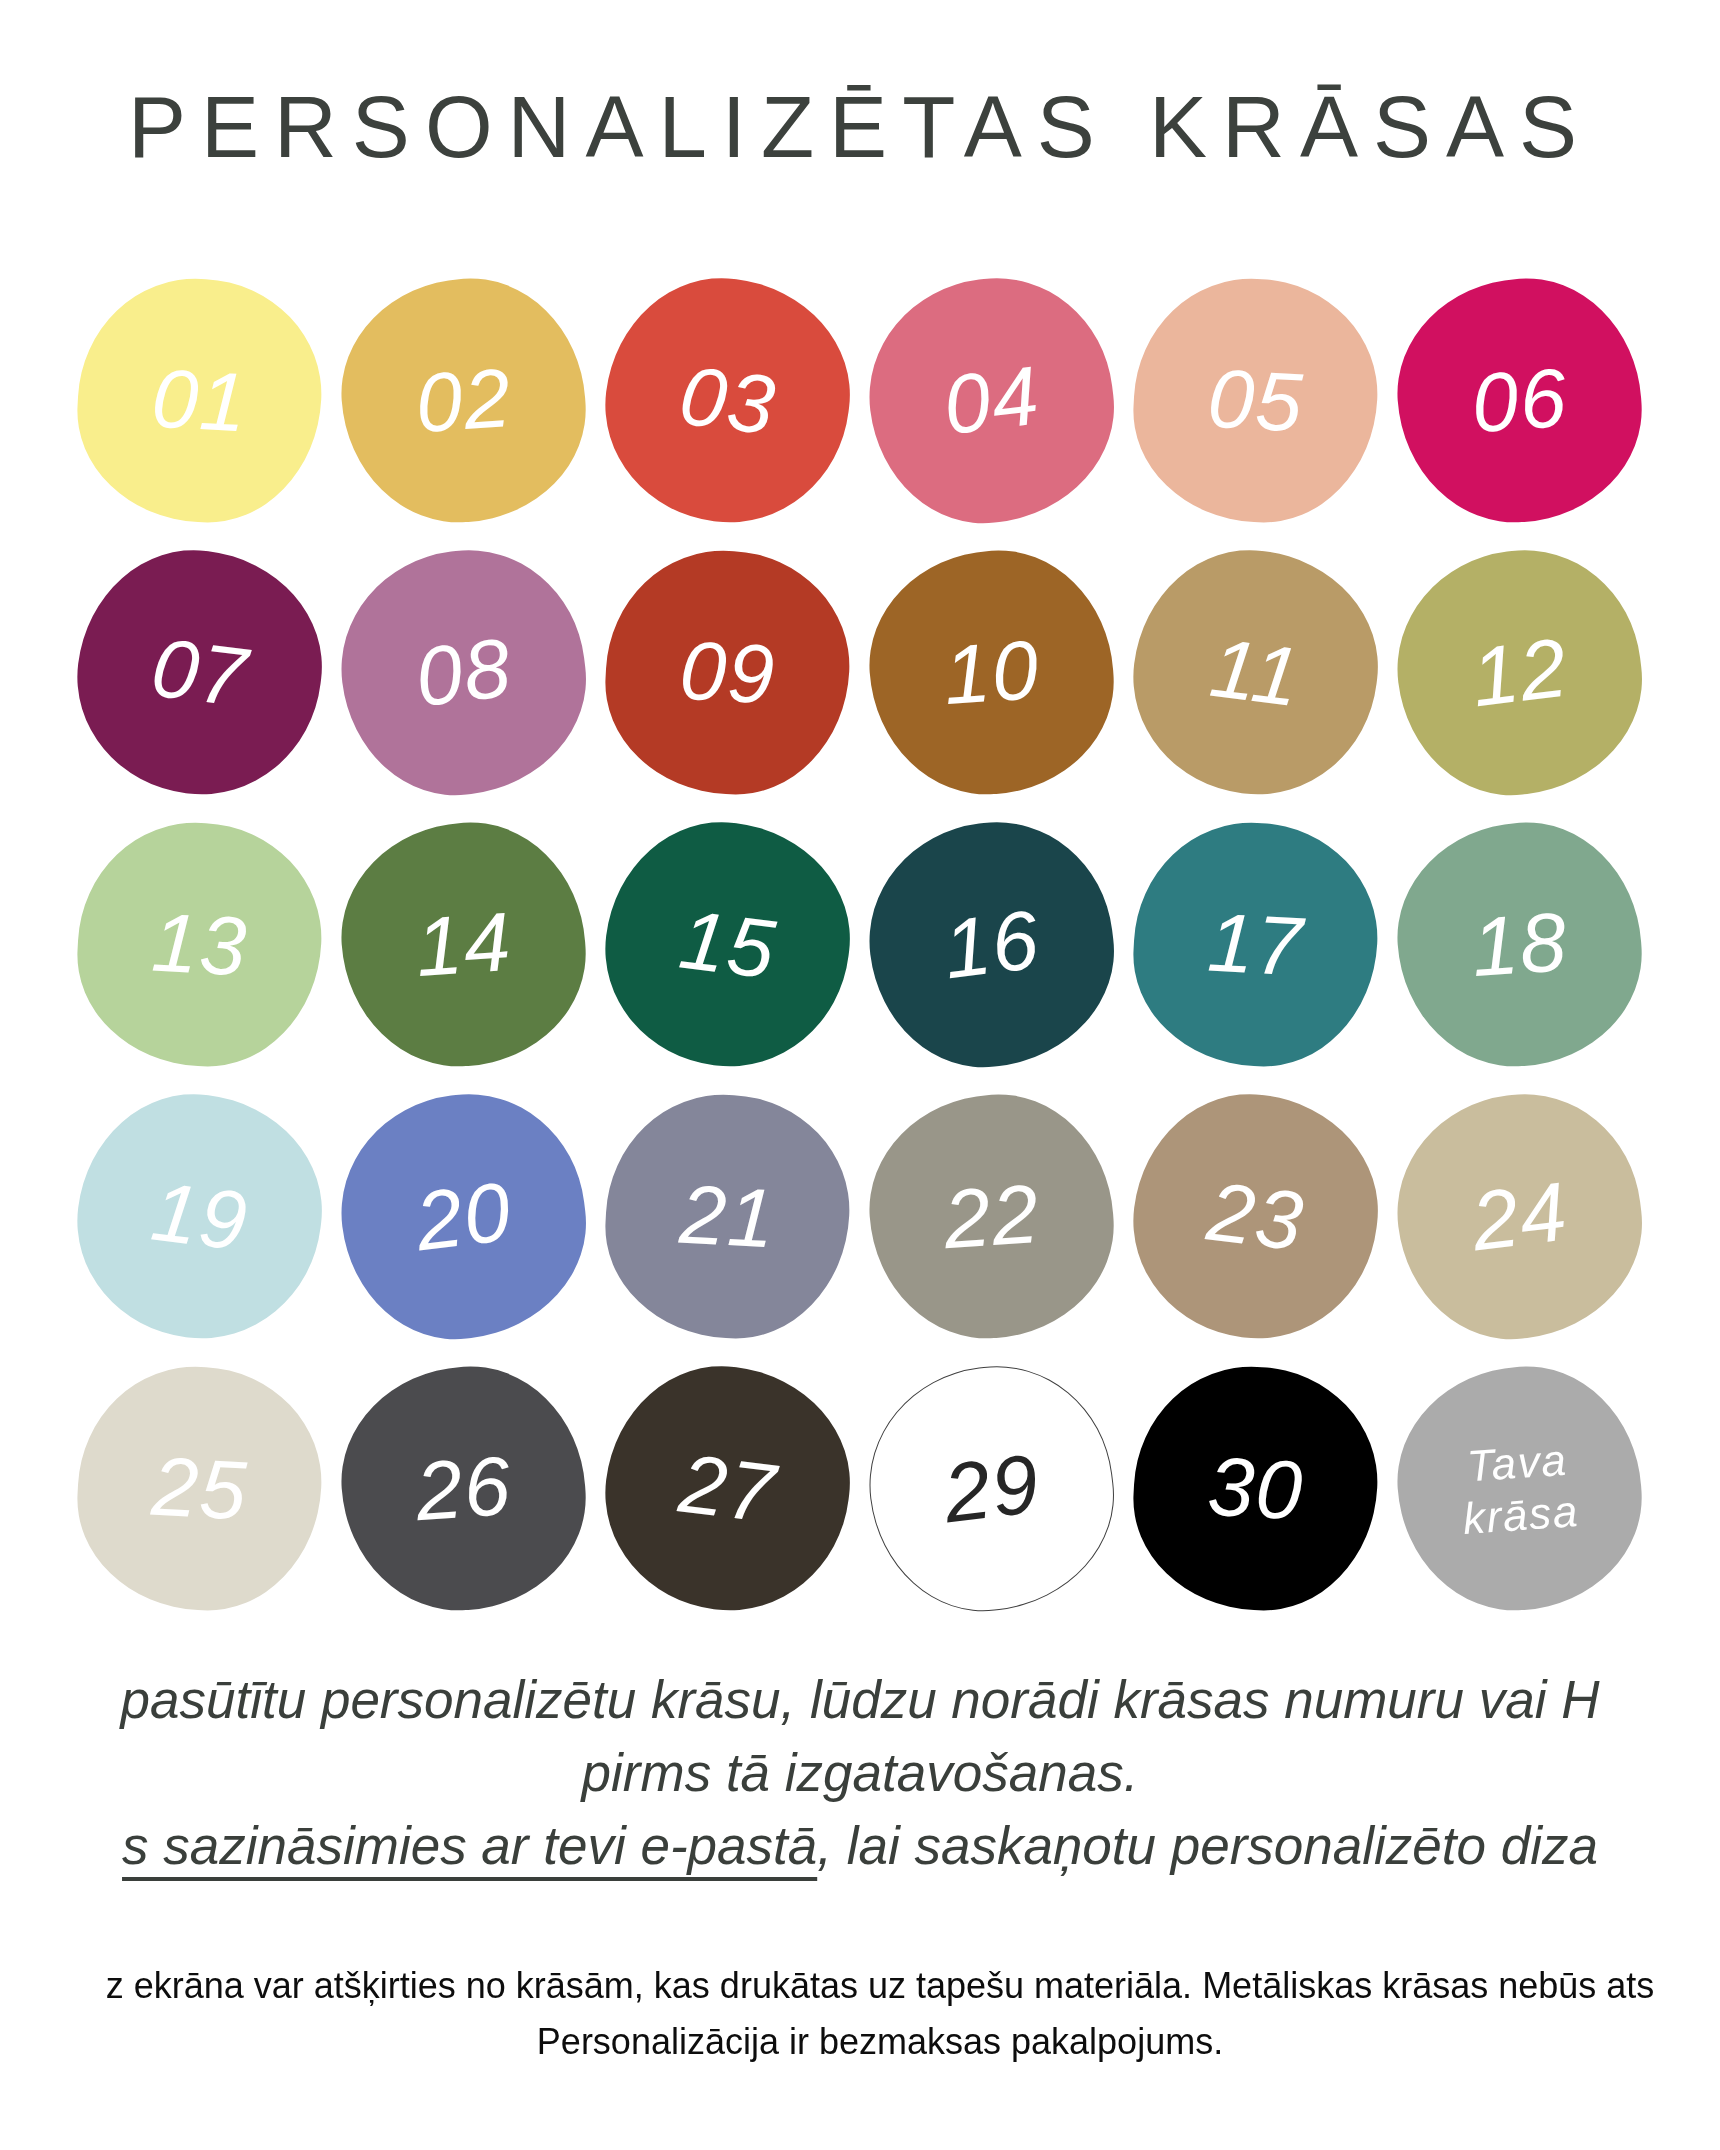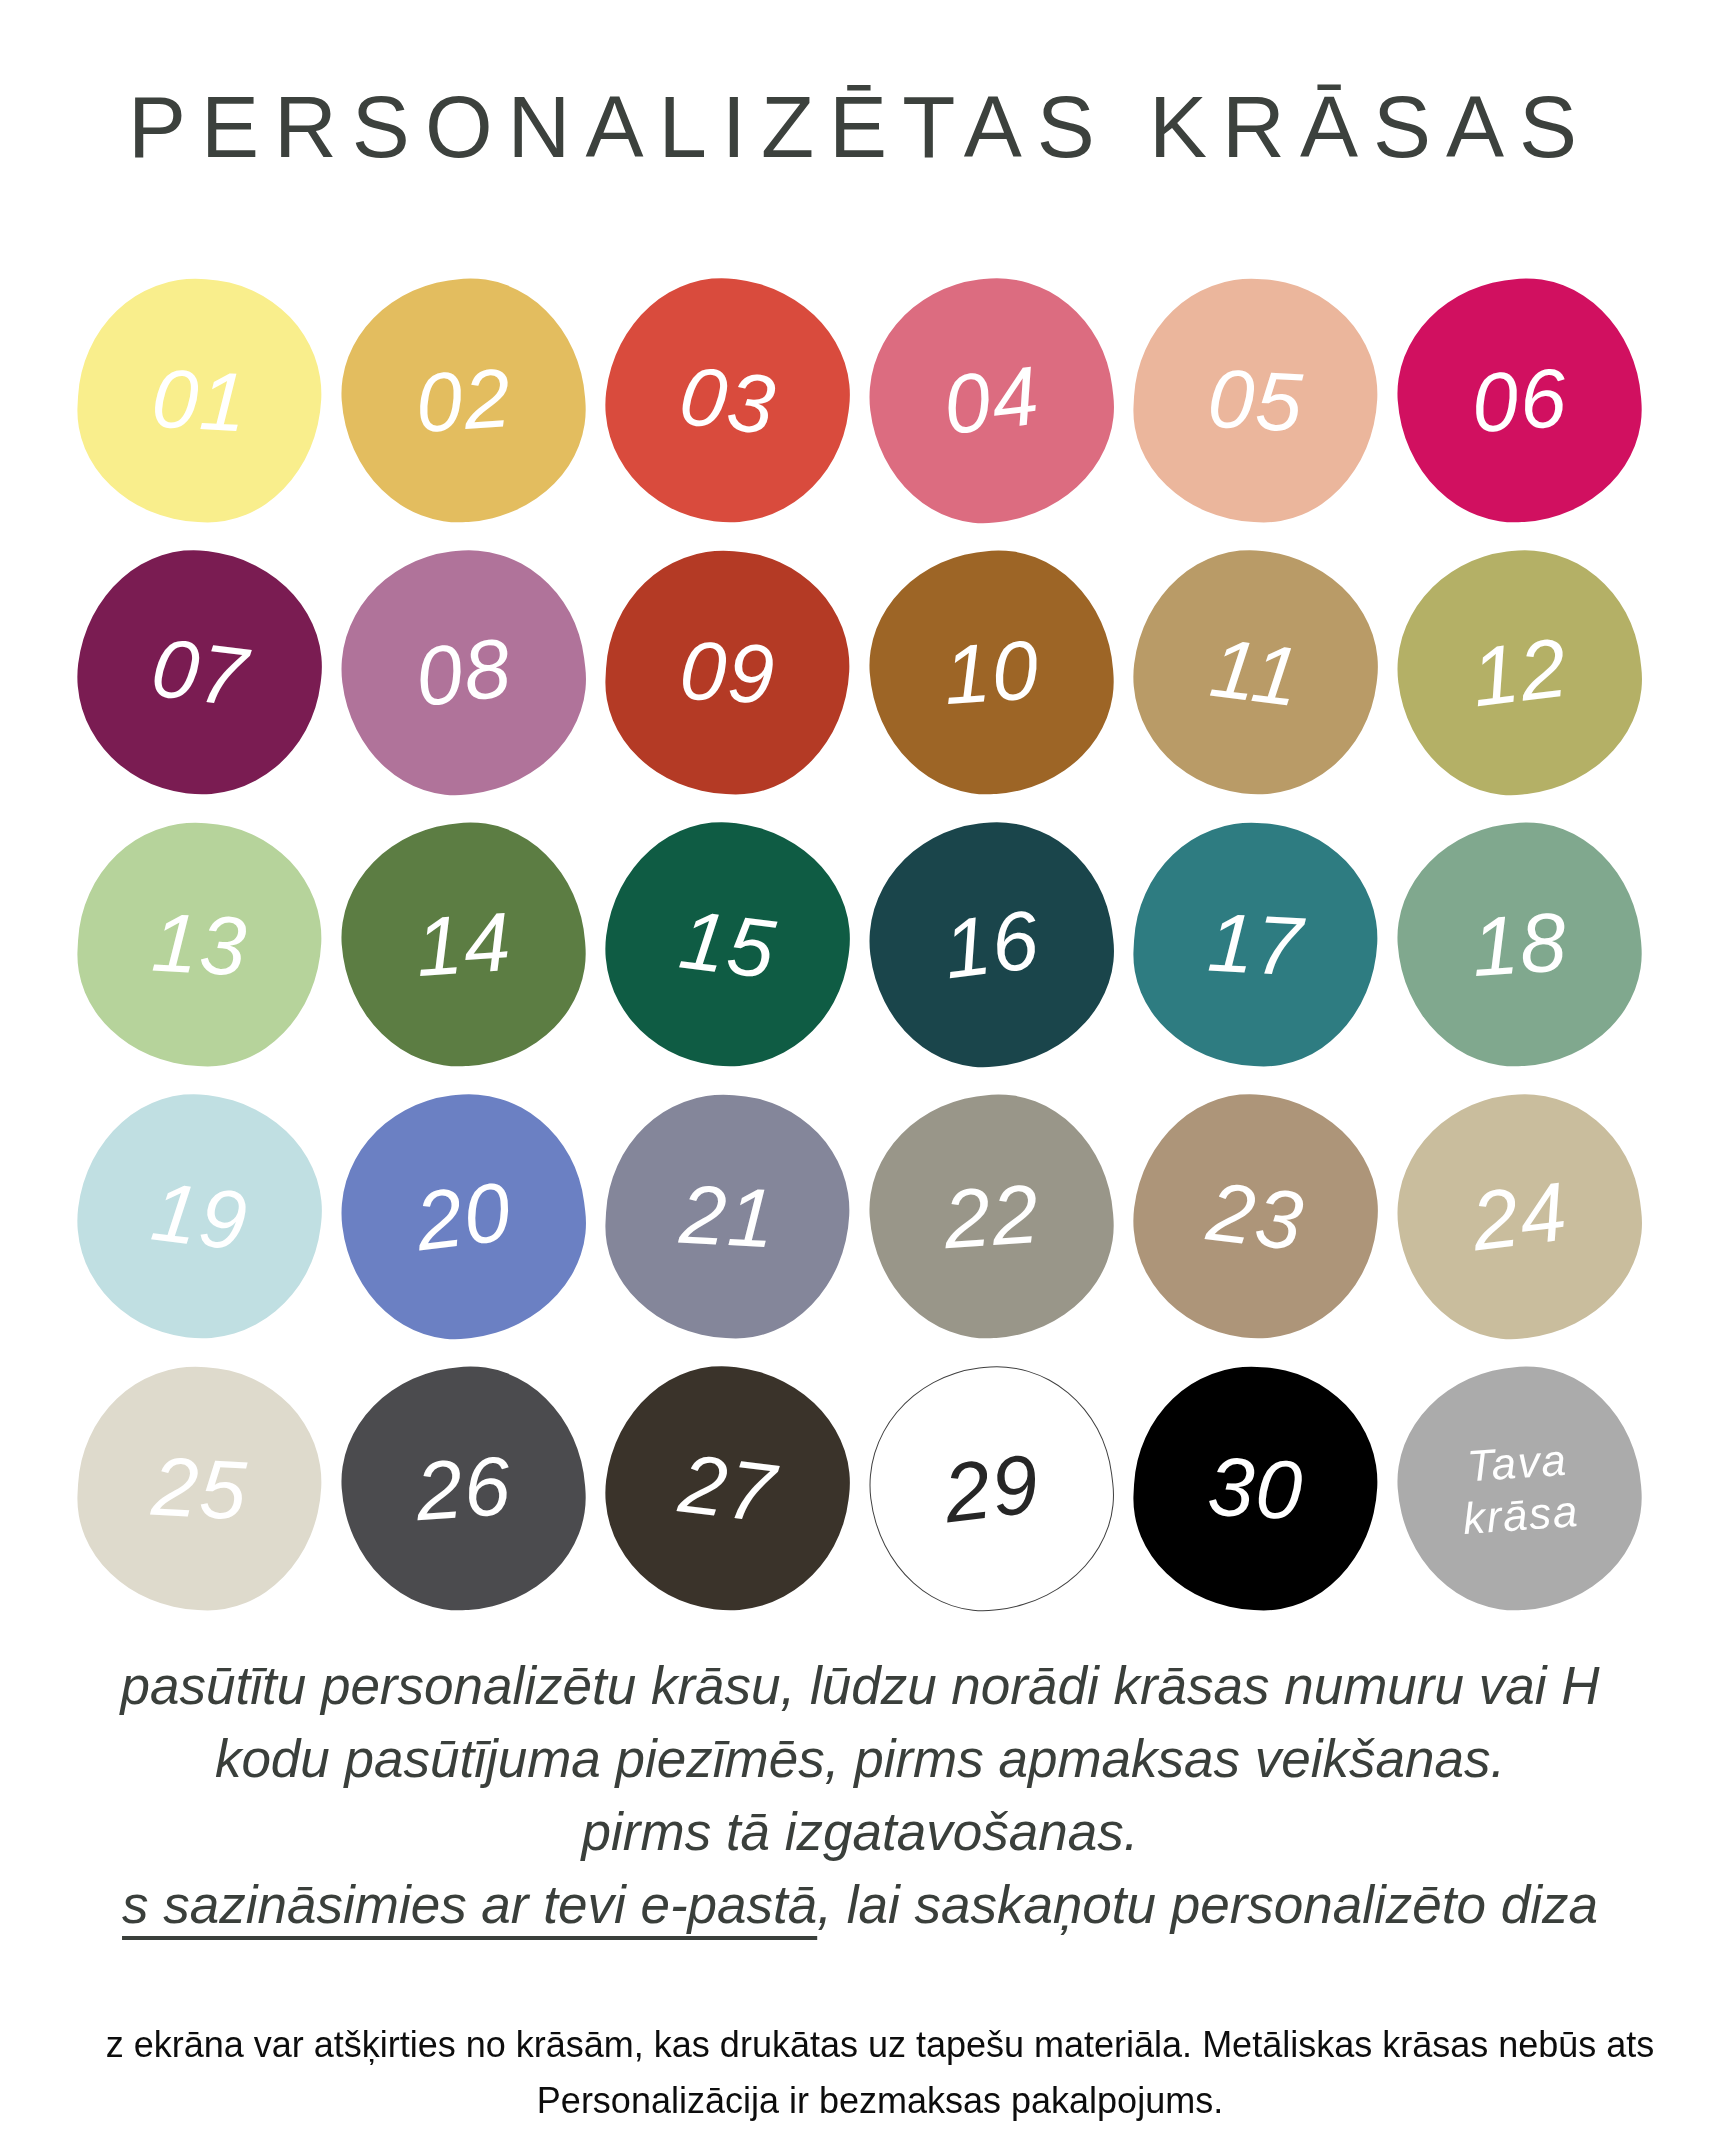--- a/index.html
+++ b/index.html
@@ -57,21 +57,21 @@
     letter-spacing: 1.7px;
     transform: rotate(0.001deg); 
   }
   .swatch .label.two-line {
     font-size: 44px;
     line-height: 1.18;
   }
   .swatch.outlined { border: 1.7px solid #3f3f3f; }
 
   .paragraph {
-    margin-top: 25px;
+    margin-top: 39px;
     text-align: center;
     font-style: italic;
     font-size: 53px;
     line-height: 73px;
     color: #3a3f3b;
   }
   .pline { white-space: nowrap; }
   .underlined {
     text-decoration: underline;
     text-decoration-thickness: 4.4px;
@@ -183,21 +183,20 @@
       <div class="swatch blob-a" style="background: rgb(0, 0, 0);">
         <div class="label" style="color: rgb(255, 255, 255);">30</div>
       </div>
       <div class="swatch blob-b" style="background: rgb(171, 171, 171);">
         <div class="label two-line" style="color: rgb(255, 255, 255);">Tava<br>krāsa</div>
       </div>
     </div>
 
   <div class="paragraph">
     <div class="pline">pasūtītu personalizētu krāsu, lūdzu norādi krāsas numuru vai H</div>
-    <div class="pline">kodu pasūtījuma piezīmēs, pirms apmaksas veikšanas.</div>
     <div class="pline">pirms tā izgatavošanas.</div>
     <div class="pline"><span class="underlined">s sazināsimies ar tevi e-pastā</span><span>, lai saskaņotu personalizēto diza</span></div>
   </div>
 
   <div class="footnote">
     <div class="fline">z ekrāna var atšķirties no krāsām, kas drukātas uz tapešu materiāla. Metāliskas krāsas nebūs ats</div>
     <div class="fline">Personalizācija ir bezmaksas pakalpojums.</div>
   </div>
 
 </div>

